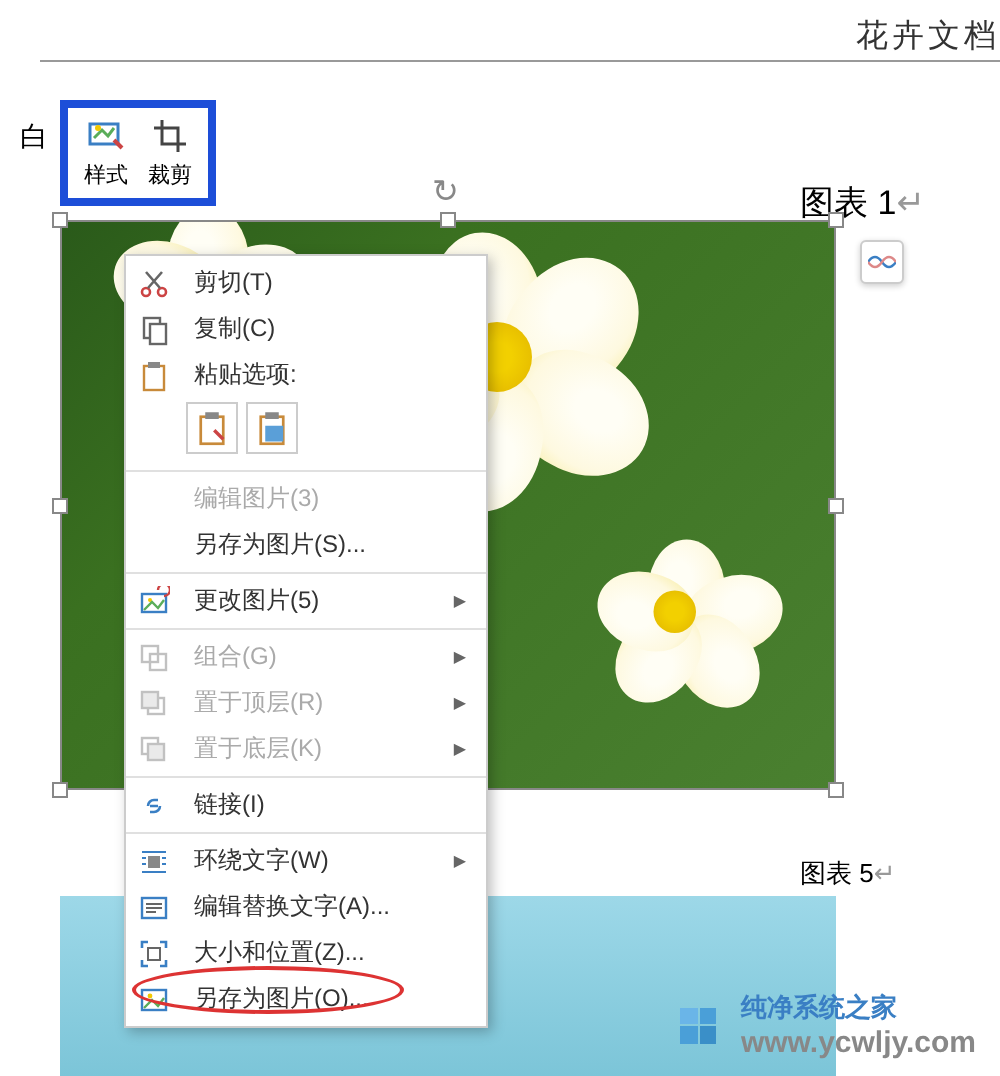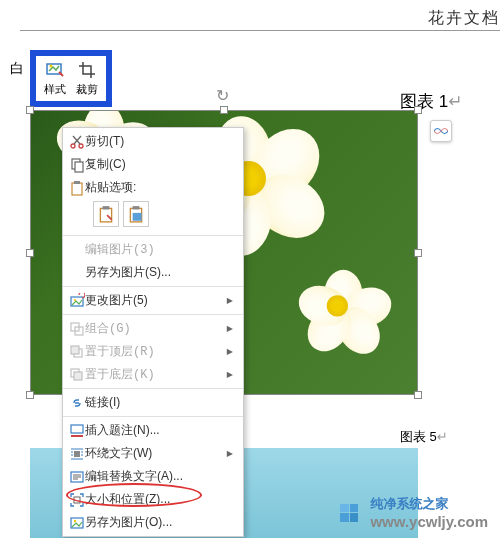--- a/index.html
+++ b/index.html
@@ -1,21 +1,21 @@
 <!DOCTYPE html>
 <html><head>
   <meta charset="utf-8">
   <style>
     * { box-sizing: border-box; margin: 0; padding: 0; }
     body { width: 500px; height: 538px; background: #fff; font-family: "Microsoft YaHei", sans-serif; font-size: 12px; overflow: hidden; position: relative; }
     .header { position: absolute; top: 8px; left: 0; right: 0; text-align: right; font-size: 16px; letter-spacing: 2px; color: #333; }
     .ruler-line { position: absolute; top: 30px; left: 20px; right: 0; border-top: 1px solid #999; }
     .toolbar { position: absolute; top: 50px; left: 30px; }
     .toolbar-label { position: absolute; left: -20px; top: 10px; font-size: 14px; }
-    .toolbar-box { border: 6px solid #1d4ed8; padding: 4px 8px; display: inline-flex; gap: 10px; background: #fff; }
+    .toolbar-box { border: 4px solid #1d4ed8; padding: 4px 8px; display: inline-flex; gap: 10px; background: #fff; }
     .tool-btn { display: flex; flex-direction: column; align-items: center; gap: 2px; cursor: pointer; }
     .tool-btn svg { width: 20px; height: 20px; }
     .tool-btn span { font-size: 11px; }
     .image-area { position: absolute; top: 110px; left: 30px; width: 388px; height: 285px; border: 1px solid #888; }
     .flower-img { width: 100%; height: 100%; background: linear-gradient(135deg, #2a5a1a 0%, #3a7020 30%, #4a8030 100%); position: relative; overflow: hidden; }
     .flower { position: absolute; }
     .petal { position: absolute; background: radial-gradient(ellipse at 40% 40%, #fffef5 20%, #fef9e0 60%, #f5e890 100%); border-radius: 50% 50% 45% 45%; }
     .flower-center { position: absolute; background: radial-gradient(circle, #f2d000 30%, #e8c000 70%); border-radius: 50%; }
     .f1 { top: 40px; left: 200px; }
     .f1 .p1 { width: 55px; height: 70px; top: -35px; left: -15px; transform: rotate(-10deg); }
@@ -54,25 +54,25 @@
     .caption2 { position: absolute; top: 428px; left: 400px; font-size: 13px; }
     .image2 { position: absolute; top: 448px; left: 30px; width: 388px; height: 90px; background: linear-gradient(180deg, #9dd8e8 0%, #7cc5d8 100%); }
     .layout-btn { position: absolute; top: 120px; right: 48px; width: 22px; height: 22px; background: #fff; border: 1px solid #ccc; border-radius: 3px; display: flex; align-items: center; justify-content: center; cursor: pointer; box-shadow: 0 1px 3px rgba(0,0,0,0.2); }
     .layout-btn svg { width: 14px; height: 10px; }
     .watermark { position: absolute; bottom: 8px; right: 12px; font-size: 13px; color: #3a7fc4; font-weight: bold; display: flex; align-items: center; gap: 12px; }
     .watermark-logo { width: 18px; height: 18px; display: inline-grid; grid-template-columns: 1fr 1fr; grid-template-rows: 1fr 1fr; gap: 1px; }
     .watermark-logo div { background: #4a9fd8; }
     .watermark-logo div:nth-child(1) { background: #6ab5e8; }
     .watermark-logo div:nth-child(4) { background: #3a8fc8; }
     .context-menu { position: absolute; top: 127px; left: 62px; width: 182px; background: #fff; border: 1px solid #ccc; box-shadow: 2px 2px 6px rgba(0,0,0,0.25); padding: 2px 0; z-index: 100; }
-    .menu-item { display: flex; align-items: center; padding: 3px 10px 3px 6px; gap: 0; cursor: pointer; white-space: nowrap; justify-content: space-between; }
+    .menu-item { display: flex; align-items: center; padding: 3px 10px 3px 6px; gap: 12px; cursor: pointer; white-space: nowrap; justify-content: space-between; }
     .menu-icon { width: 16px; height: 16px; display: flex; align-items: center; justify-content: center; flex-shrink: 0; }
     .menu-icon svg { width: 16px; height: 16px; }
     .menu-label { flex: 1; font-size: 12px; color: #333; }
-    .menu-item.disabled .menu-label { color: #aaa; font-family: Liberation Mono, monospace; }
+    .menu-item.disabled .menu-label { color: #aaa; }
     .menu-item.disabled .menu-icon svg { opacity: 0.4; }
     .has-submenu::after { content: "▶"; font-size: 8px; color: #666; }
     .menu-sep { border-top: 1px solid #e0e0e0; margin: 2px 0; }
     .paste-options { display: flex; gap: 4px; padding: 2px 6px 6px 30px; }
     .paste-opt { width: 26px; height: 26px; border: 1px solid #ccc; display: flex; align-items: center; justify-content: center; cursor: pointer; background: #fff; }
     .highlight-oval { position: absolute; top: 483px; left: 66px; width: 136px; height: 24px; border: 2px solid #dd3333; border-radius: 50%; pointer-events: none; z-index: 200; }
   </style>
 </head>
 <body>
 
@@ -255,29 +255,20 @@
   <div class="menu-sep"></div>
   <div class="menu-item">
     <span class="menu-icon">
         <svg viewBox="0 0 16 16">
           <path d="M5 8 A3 3 0 0 1 8 5 L10 5 M11 8 A3 3 0 0 1 8 11 L6 11 M6 8 L10 8" stroke="#3a7fc4" fill="none" stroke-width="1.3"></path>
         </svg>
       </span>
     <span class="menu-label">链接(I)</span>
   </div>
   <div class="menu-sep"></div>
-  <div class="menu-item">
-    <span class="menu-icon">
-        <svg viewBox="0 0 16 16">
-          <rect x="2" y="2" width="12" height="8" fill="none" stroke="#3a7fc4" stroke-width="1.2"></rect>
-          <rect x="2" y="12" width="12" height="2" fill="#c44"></rect>
-        </svg>
-      </span>
-    <span class="menu-label">插入题注(N)...</span>
-  </div>
   <div class="menu-item has-submenu">
     <span class="menu-icon">
         <svg viewBox="0 0 16 16">
           <rect x="5" y="5" width="6" height="6" fill="#888"></rect>
           <path d="M2 3 L14 3 M2 6 L4 6 M12 6 L14 6 M2 9 L4 9 M12 9 L14 9 M2 13 L14 13" stroke="#3a7fc4" stroke-width="1"></path>
         </svg>
       </span>
     <span class="menu-label">环绕文字(W)</span>
   </div>
   <div class="menu-item">

